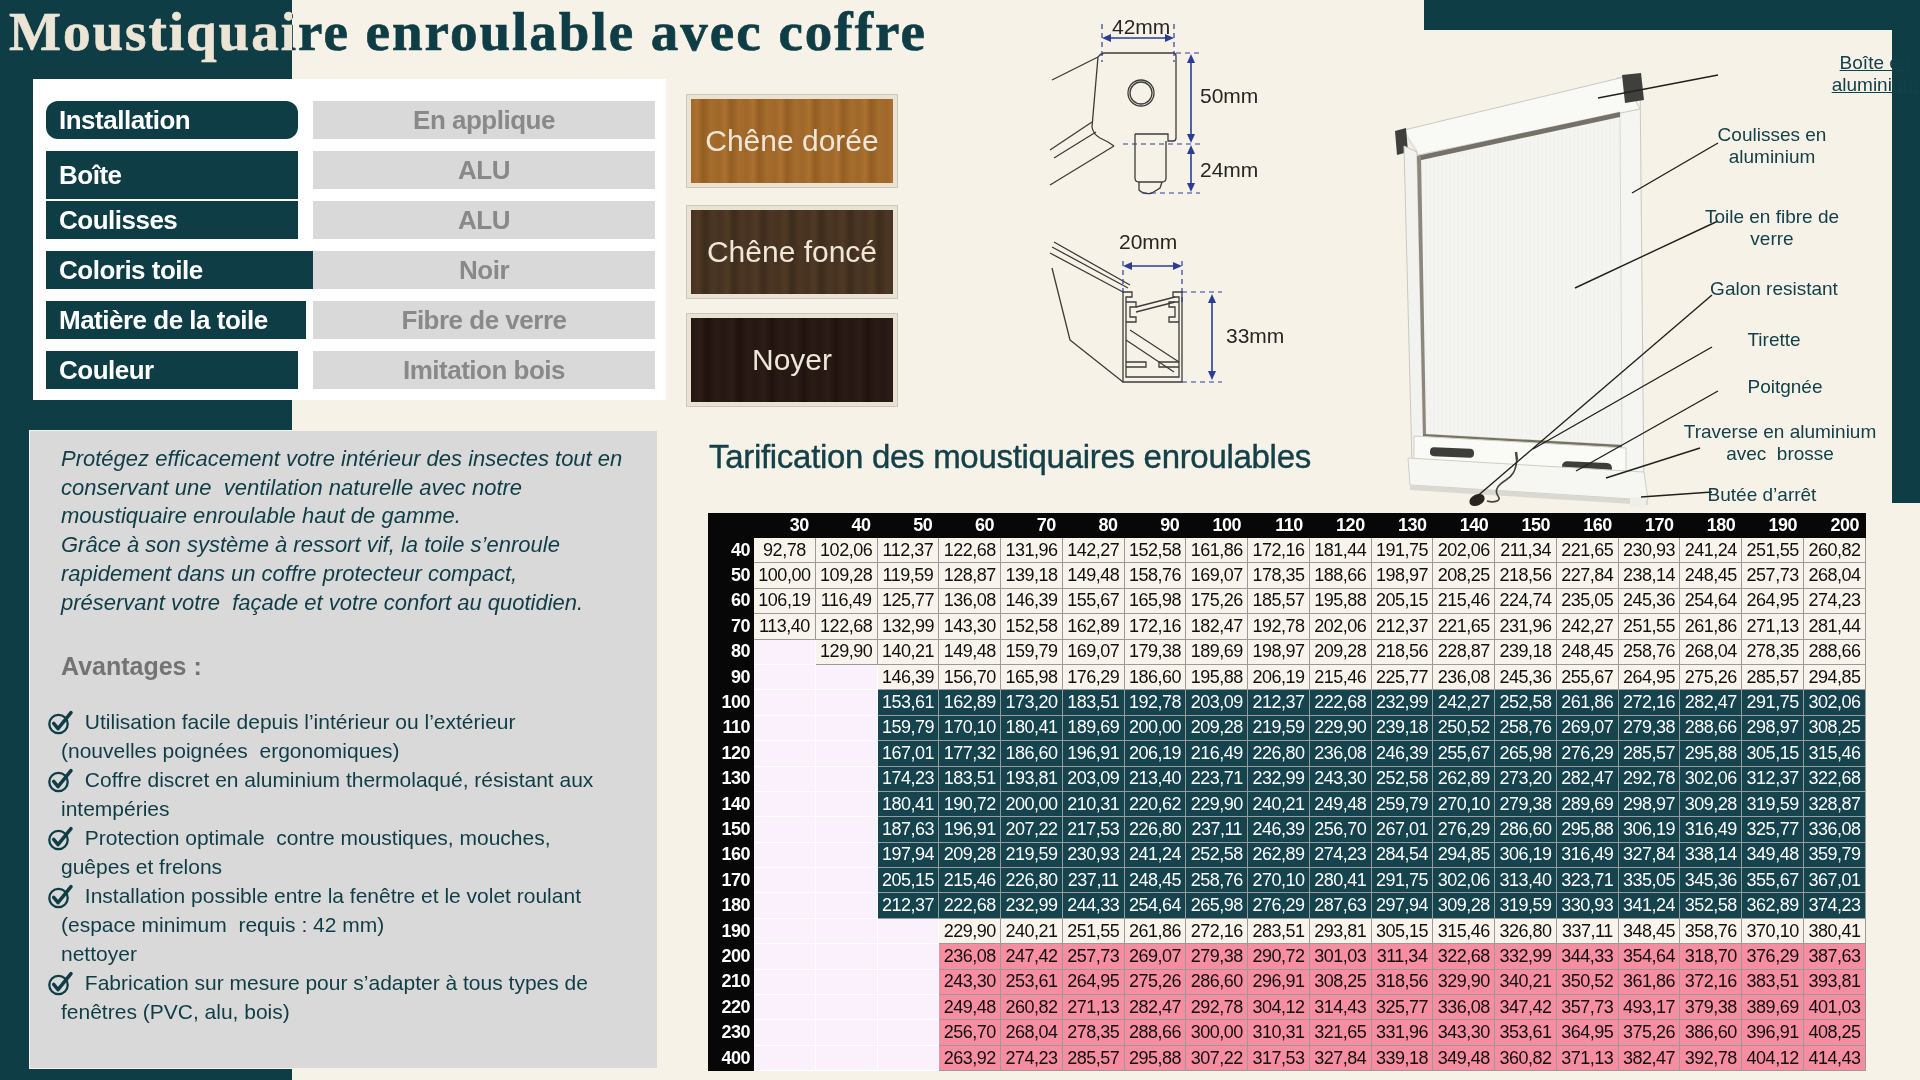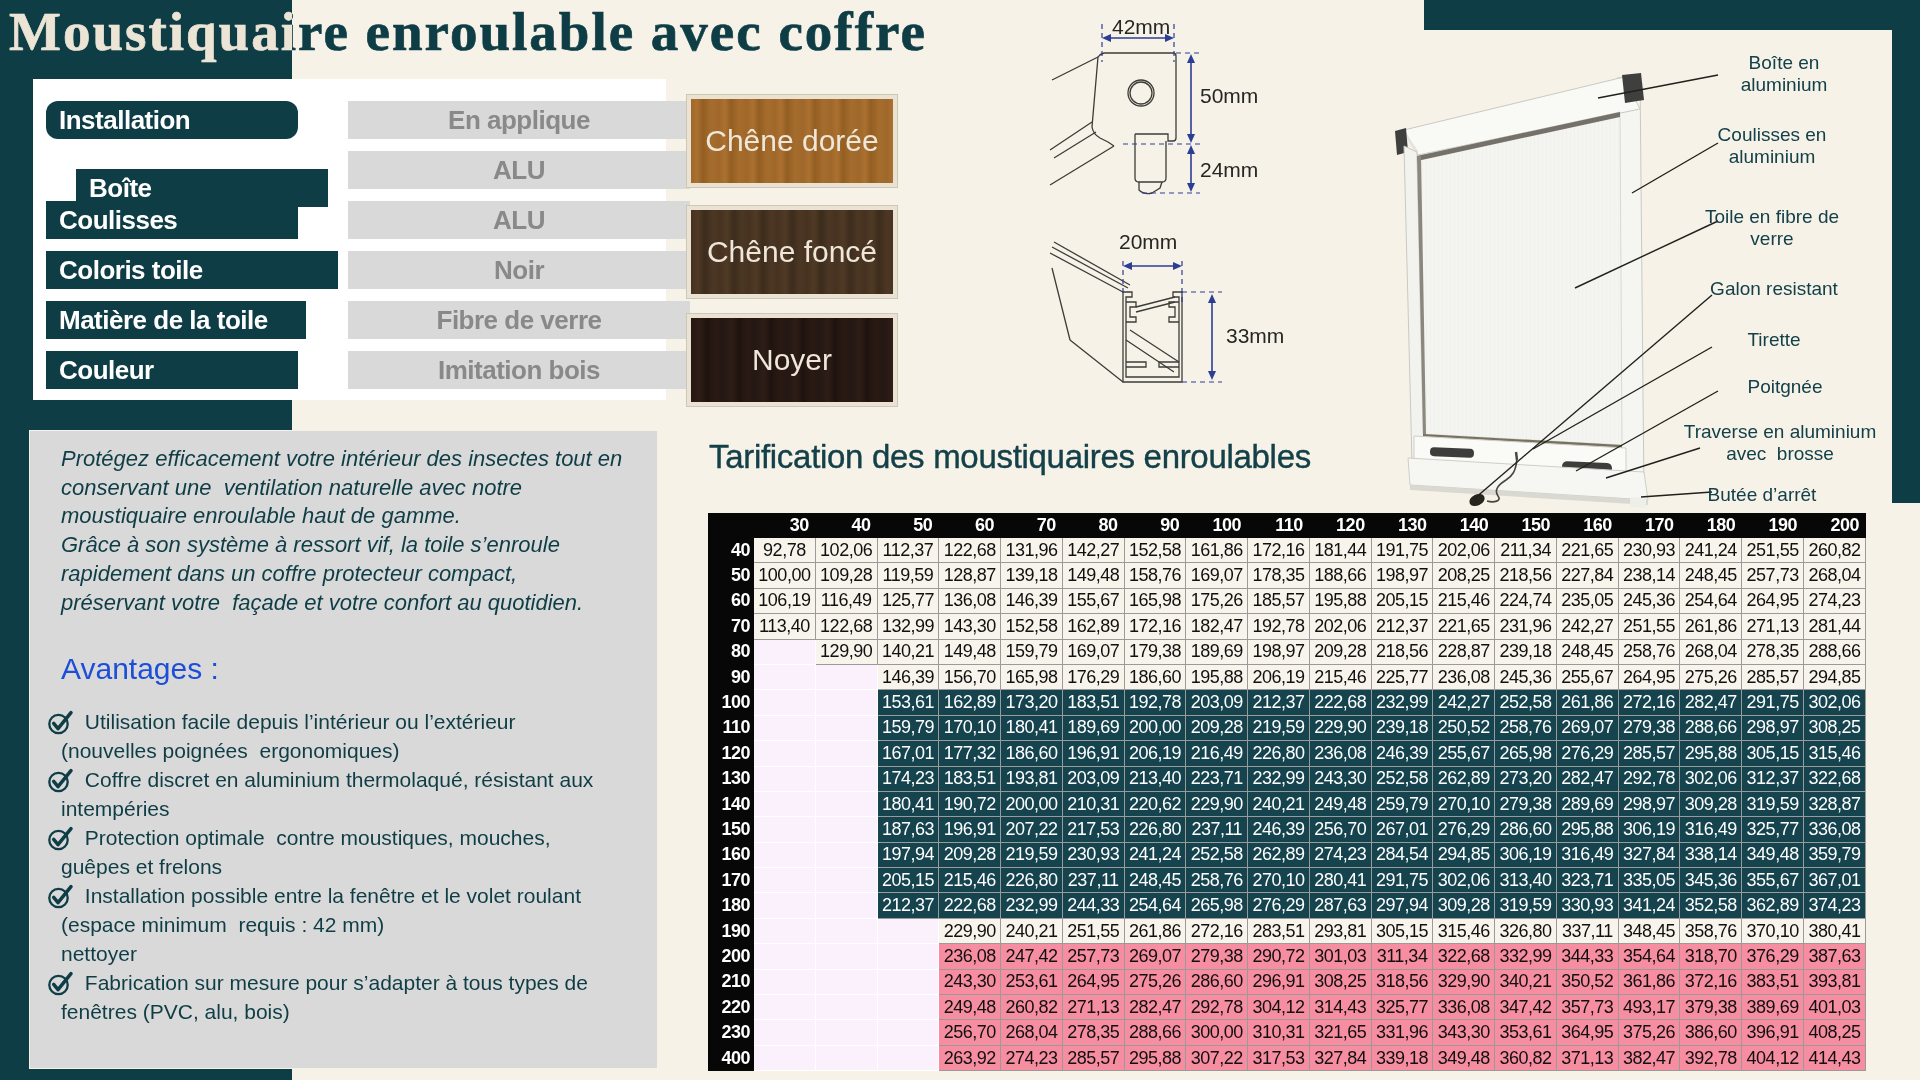--- a/index.html
+++ b/index.html
@@ -8,29 +8,29 @@
        background:#f7f2e8;font-family:"Liberation Sans",sans-serif;}
   .abs{position:absolute;}
   .teal{background:#0e3d46;}
   
   .title{font-family:"Liberation Serif",serif;font-weight:bold;-webkit-text-stroke:0.7px currentColor;font-size:55px;
          letter-spacing:2px;color:#0e3d46;white-space:nowrap;}
   
   .slabel{box-sizing:border-box;background:#0e3d46;color:#fff;font-weight:bold;font-size:26px;
           display:flex;align-items:center;padding-left:13px;letter-spacing:-0.5px;}
   .sval{background:#d9d9d9;color:#898989;font-weight:bold;font-size:26px;
-        display:flex;align-items:center;justify-content:center;letter-spacing:-0.5px;margin-left:35px;}
+        display:flex;align-items:center;justify-content:center;letter-spacing:-0.5px;}
   
   .swatch{border:4px solid #eae2d2;box-shadow:0 0 0 1px #cfc7b6;
           display:flex;align-items:center;justify-content:center;
           color:#efe7d9;font-size:30px;}
   
   .gbox{background:#d9d9d9;}
   .intro{color:#0e3d46;font-style:italic;font-size:22px;line-height:28.7px;}
-  .avant{color:#1d4ed8;font-weight:normal;font-size:30px;}
+  .avant{color:#737373;font-weight:bold;font-size:25px;}
   .chk{color:#0e3d46;font-size:21px;line-height:29px;}
   .chk svg{vertical-align:-7px;margin-right:5px;}
   .cont{padding-left:14px;}
   
   .tarif{font-size:33px;letter-spacing:-0.3px;color:#134049;-webkit-text-stroke:0.4px currentColor;}
   
   table.price{position:absolute;left:708px;top:513px;border-collapse:collapse;table-layout:fixed;width:1158px;}
   table.price td{height:24.4px;padding:0;text-align:center;vertical-align:middle;
       font-size:18px;border:1px solid #9a9a9a;color:#101010;letter-spacing:-0.5px;}
   table.price td.rh{width:38px;background:#070707;color:#fff;font-weight:bold;text-align:right;
@@ -61,21 +61,21 @@
 
 <div class="abs" style="left:0;top:0;width:292px;height:95px;overflow:hidden;">
   <div class="abs title" style="left:9px;top:0px;color:#ece4d4;">Moustiquaire enroulable avec coffre</div>
 </div>
 
 <div class="abs" style="left:33px;top:79px;width:633px;height:321px;background:#ffffff;"></div>
 
 <div class="abs slabel" style="left:46px;top:101px;width:252px;height:38px;border-radius:12px;">Installation</div>
 <div class="abs sval" style="left:313px;top:101px;width:342px;height:38px;">En applique</div>
 
-<div class="abs slabel" style="left:46px;top:169px;width:252px;height:38px;margin-left:30px;">Boîte</div>
+<div class="abs slabel" style="left:46px;top:151px;width:252px;height:48px;">Boîte</div>
 <div class="abs sval" style="left:313px;top:151px;width:342px;height:38px;">ALU</div>
 
 <div class="abs slabel" style="left:46px;top:201px;width:252px;height:38px;">Coulisses</div>
 <div class="abs sval" style="left:313px;top:201px;width:342px;height:38px;">ALU</div>
 
 <div class="abs slabel" style="left:46px;top:251px;width:292px;height:38px;">Coloris toile</div>
 <div class="abs sval" style="left:313px;top:251px;width:342px;height:38px;">Noir</div>
 
 <div class="abs slabel" style="left:46px;top:301px;width:260px;height:38px;">Matière de la toile</div>
 <div class="abs sval" style="left:313px;top:301px;width:342px;height:38px;">Fibre de verre</div>
@@ -201,21 +201,21 @@
     <line x1="242" y1="133" x2="328" y2="83"></line>
     <line x1="185" y1="228" x2="328" y2="161"></line>
     <line x1="322" y1="235" x2="84" y2="439"></line>
     <line x1="322" y1="287" x2="143" y2="389"></line>
     <line x1="328" y1="331" x2="186" y2="411"></line>
     <line x1="310" y1="388" x2="216" y2="418"></line>
     <line x1="322" y1="432" x2="251" y2="437"></line>
   </g>
 </svg>
 
-<div class="plabel" style="left:1784px;top:52px;transform:translateX(-50%);">Boîte en<br>aluminium</div>
+<div class="plabel" style="left:1875px;top:52px;transform:translateX(-50%);text-decoration:underline;">Boîte en<br>aluminium</div>
 
 <div class="plabel" style="left:1772px;top:124px;transform:translateX(-50%);">Coulisses en<br>aluminium</div>
 
 <div class="plabel" style="left:1772px;top:206px;transform:translateX(-50%);">Toile en fibre de<br>verre</div>
 
 <div class="plabel" style="left:1774px;top:278px;transform:translateX(-50%);">Galon resistant</div>
 
 <div class="plabel" style="left:1774px;top:329px;transform:translateX(-50%);">Tirette</div>
 
 <div class="plabel" style="left:1785px;top:376px;transform:translateX(-50%);">Poitgnée</div>

